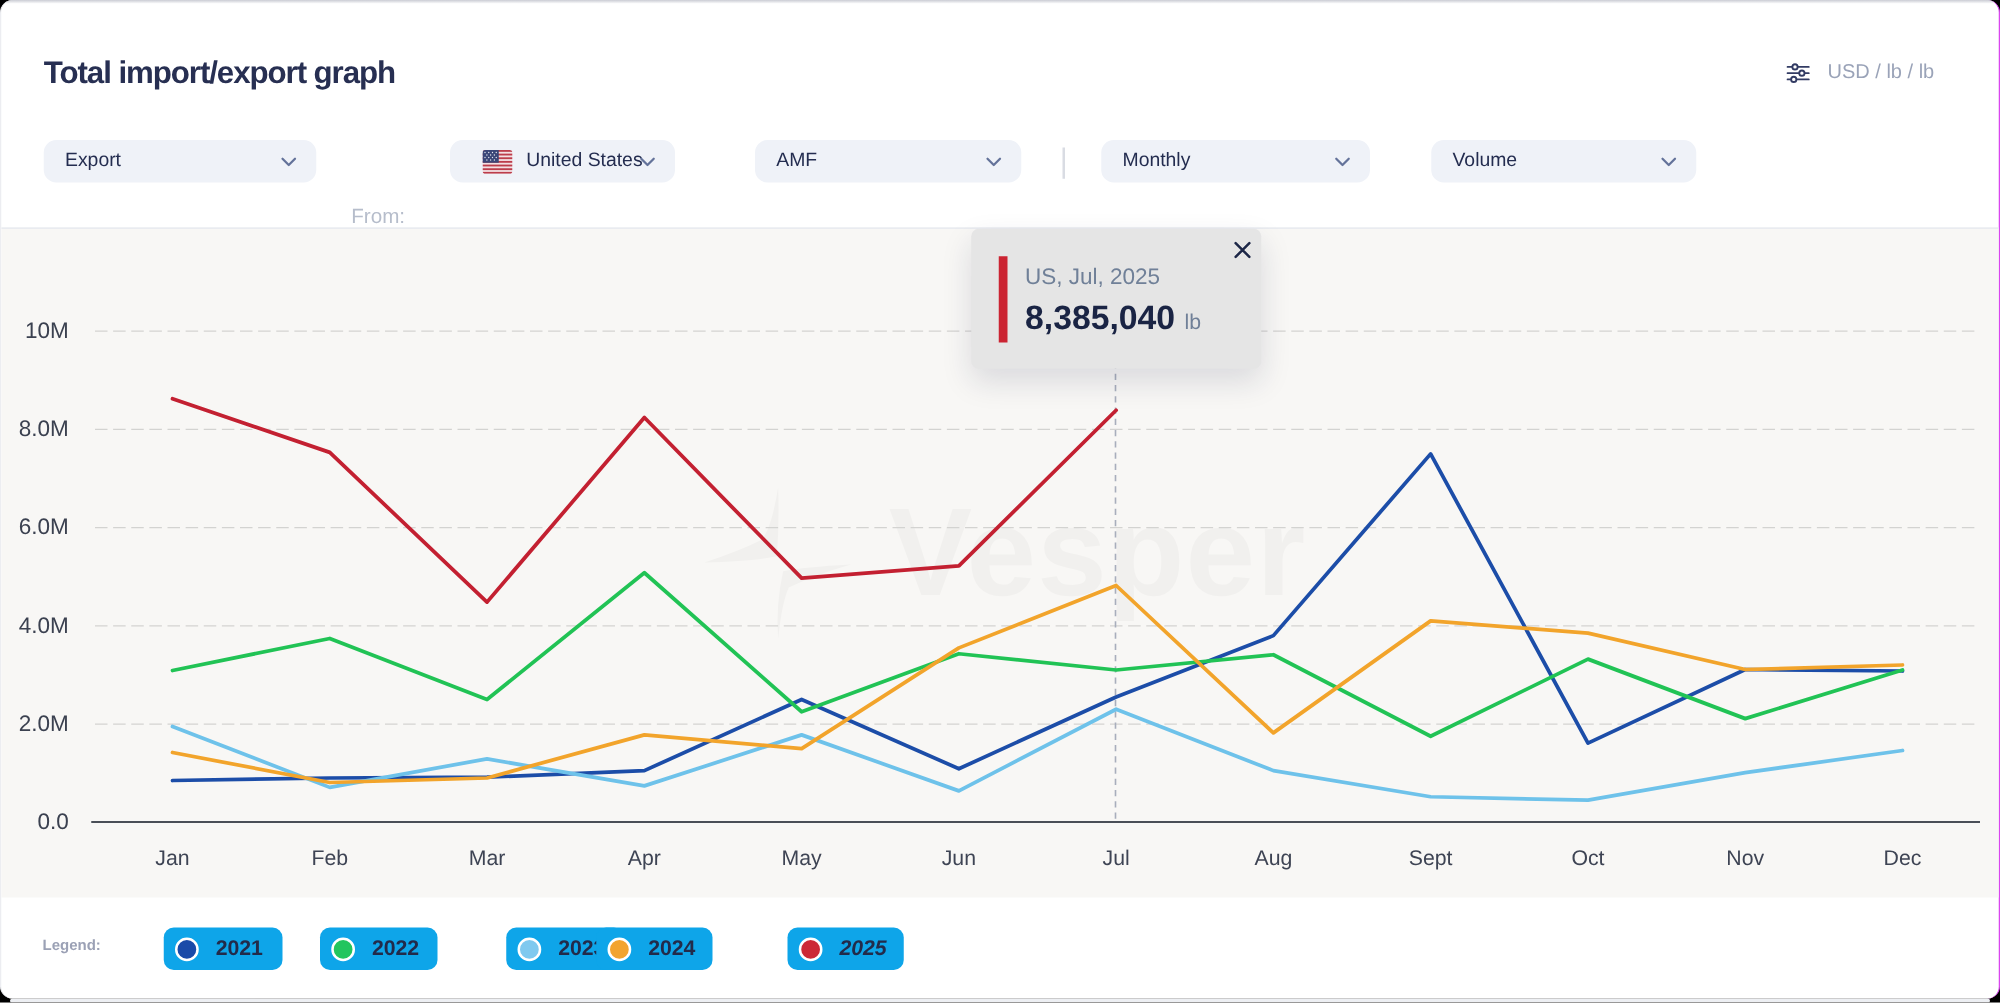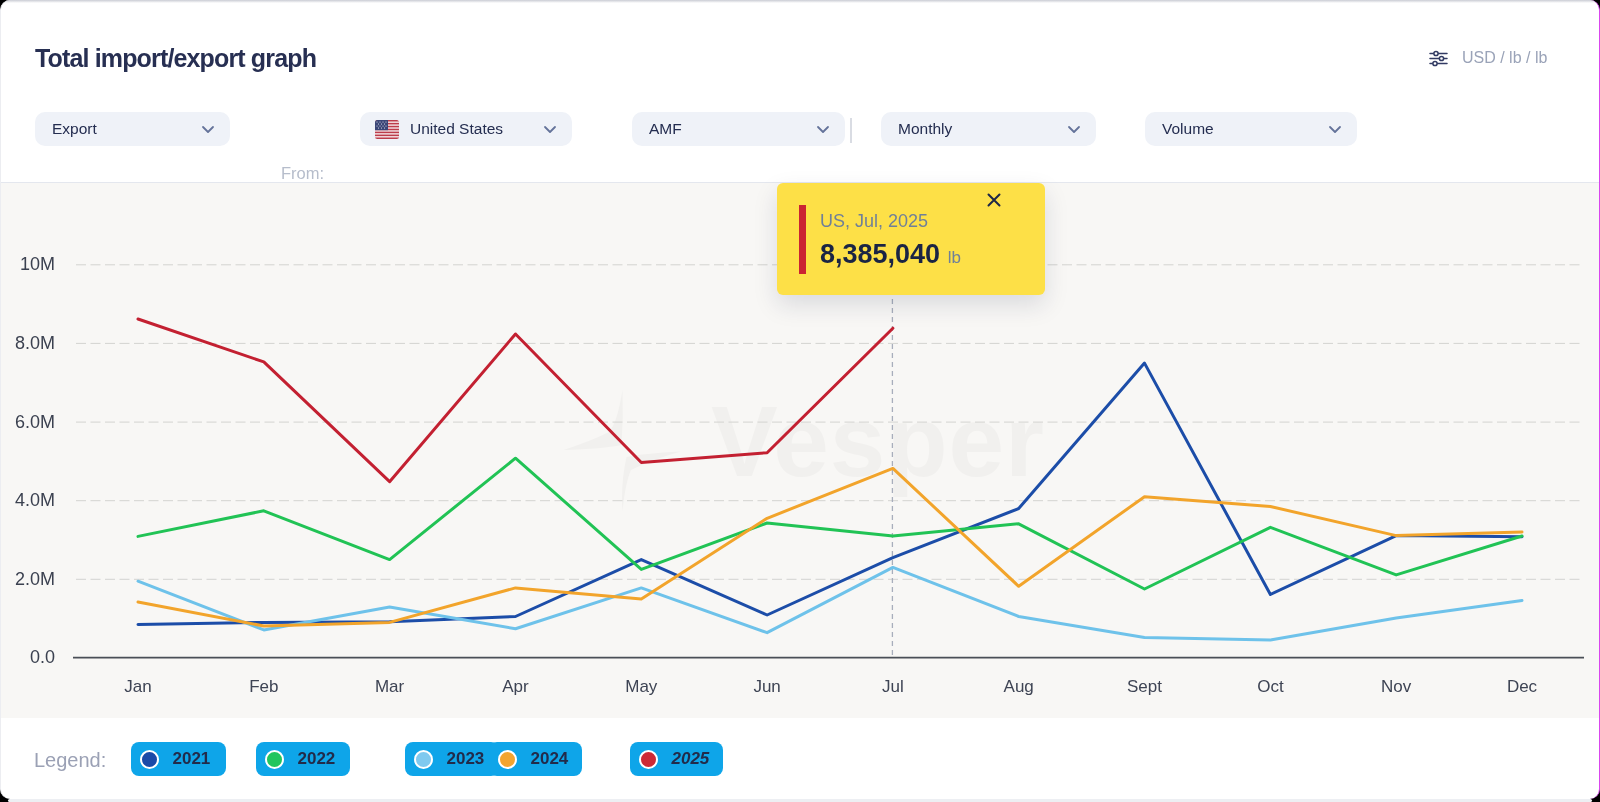--- a/index.html
+++ b/index.html
@@ -7,40 +7,40 @@
   .card{position:absolute;left:0;top:0;width:1598px;height:799px;background:#ffffff;border-radius:10px;overflow:hidden;border-left:1px solid #ecedf1;border-right:1px solid #d946ef;}
   .topshade{position:absolute;left:0;top:0;width:100%;height:3px;background:linear-gradient(#caccd4,rgba(255,255,255,0));}
   .strip{position:absolute;left:8px;bottom:0;width:1584px;height:3px;background:#edeff3;border-radius:2px;}
   h1{position:absolute;left:34px;top:44px;margin:0;font-size:25px;font-weight:bold;color:#272f52;letter-spacing:-0.85px;}
   .dd{position:absolute;top:112px;height:34px;background:#eff2f8;border-radius:10px;display:flex;align-items:center;box-sizing:border-box;padding-left:17px;font-size:15.5px;color:#242d50;}
   .dd svg.chev{position:absolute;right:15px;top:13px;}
   .lbl{position:absolute;top:120px;font-size:16.5px;color:#b6bdcb;}
   .sep{position:absolute;left:849px;top:118px;width:2px;height:25px;background:#d9dce3;}
   .units{position:absolute;left:1461px;top:49px;font-size:16px;color:#9aa3b8;}
   .chart{position:absolute;left:0;top:182px;width:1598px;height:536px;background:#f8f7f5;border-top:1px solid #e4e7ee;box-sizing:border-box;}
-  .legendlbl{position:absolute;left:33px;top:749px;font-size:20px;color:#9ba1b5;}
+  .legendlbl{position:absolute;left:33px;top:749px;font-size:12px;color:#9ba1b5;font-weight:bold;}
   .pill{position:absolute;top:742px;height:34px;background:#0ea5e9;border-radius:8px;display:flex;align-items:center;padding-left:9px;box-sizing:border-box;font-size:17px;font-weight:bold;color:#222b4a;}
   .pill .dot{width:15px;height:15px;border:2.5px solid #fff;border-radius:50%;margin-right:13.5px;}
-  .tooltip{position:absolute;left:776px;top:183px;width:232px;height:112px;background:#fde047;border-radius:6px;box-shadow:0 10px 24px rgba(21,33,67,0.13);padding-left:36px;}
+  .tooltip{position:absolute;left:776px;top:183px;width:232px;height:112px;background:#e5e5e5;border-radius:6px;box-shadow:0 10px 24px rgba(21,33,67,0.13);}
   .tooltip .bar{position:absolute;left:21.5px;top:22px;width:7px;height:69px;background:#cb2432;}
   .tooltip .t1{position:absolute;left:43px;top:28px;font-size:18px;color:#708098;}
   .tooltip .t2{position:absolute;left:43px;top:56px;font-size:27px;font-weight:bold;color:#1a2444;}
   .tooltip .t2 span{font-size:17px;font-weight:normal;color:#708098;}
   .tooltip svg{position:absolute;left:209px;top:9px;}
 </style>
 </head>
 <body>
 <div class="card">
   <div class="topshade"></div>
   <h1>Total import/export graph</h1>
-  <div class="dd" style="left:34px;width:195px;">Export<svg class="chev" width="14" height="9" viewBox="0 0 14 9">
+  <div class="dd" style="left:34px;width:218px;">Export<svg class="chev" width="14" height="9" viewBox="0 0 14 9">
         <path d="M2 2 L7 7 L12 2" fill="none" stroke="#64739a" stroke-width="1.8" stroke-linecap="round" stroke-linejoin="round"></path>
       </svg></div>
   <div class="lbl" style="left:280px;margin-top:44px;">From:</div>
-  <div class="dd" style="left:359px;width:212px;padding-left:15px;">
+  <div class="dd" style="left:359px;width:180px;padding-left:26px;">
     <svg width="24" height="19" viewBox="0 0 24 19" style="margin-right:11px;border-radius:2.5px;flex-shrink:0;">
       <rect width="24" height="19" fill="#f3dfe2"></rect>
       <g fill="#bc3d4b">
         <rect y="0" width="24" height="1.46"></rect>
           <rect y="2.92" width="24" height="1.46"></rect>
           <rect y="5.84" width="24" height="1.46"></rect>
           <rect y="8.76" width="24" height="1.46"></rect>
           <rect y="11.68" width="24" height="1.46"></rect>
           <rect y="14.6" width="24" height="1.46"></rect>
           <rect y="17.52" width="24" height="1.48"></rect>
@@ -59,21 +59,21 @@
           <circle cx="8" cy="6" r="0.55"></circle>
           <circle cx="11" cy="6" r="0.55"></circle>
         <circle cx="3.5" cy="8" r="0.55"></circle>
           <circle cx="6.5" cy="8" r="0.55"></circle>
           <circle cx="9.5" cy="8" r="0.55"></circle>
       </g>
     </svg>
     United States<svg class="chev" width="14" height="9" viewBox="0 0 14 9">
         <path d="M2 2 L7 7 L12 2" fill="none" stroke="#64739a" stroke-width="1.8" stroke-linecap="round" stroke-linejoin="round"></path>
       </svg></div>
-  <div class="dd" style="left:603px;width:213px;margin-left:28px;">AMF<svg class="chev" width="14" height="9" viewBox="0 0 14 9">
+  <div class="dd" style="left:603px;width:213px;">AMF<svg class="chev" width="14" height="9" viewBox="0 0 14 9">
         <path d="M2 2 L7 7 L12 2" fill="none" stroke="#64739a" stroke-width="1.8" stroke-linecap="round" stroke-linejoin="round"></path>
       </svg></div>
   <div class="sep"></div>
   <div class="dd" style="left:880px;width:215px;">Monthly<svg class="chev" width="14" height="9" viewBox="0 0 14 9">
         <path d="M2 2 L7 7 L12 2" fill="none" stroke="#64739a" stroke-width="1.8" stroke-linecap="round" stroke-linejoin="round"></path>
       </svg></div>
   <div class="dd" style="left:1144px;width:212px;">Volume<svg class="chev" width="14" height="9" viewBox="0 0 14 9">
         <path d="M2 2 L7 7 L12 2" fill="none" stroke="#64739a" stroke-width="1.8" stroke-linecap="round" stroke-linejoin="round"></path>
       </svg></div>
   <svg style="position:absolute;left:1428px;top:49px;" width="19" height="19" viewBox="0 0 19 19">
@@ -141,21 +141,21 @@
       <polyline stroke="#6ec2ea" points="137,581.2 262.8,629.9 388.6,607.1 514.5,628.7 640.3,587.9 766.1,632.7 891.9,567.4 1017.7,616.5 1143.5,637.4 1269.4,640.1 1395.2,618.1 1521,600.4"></polyline>
       <polyline stroke="#f2a42b" points="137,602.0 262.8,626.0 388.6,622.4 514.5,587.9 640.3,598.9 766.1,518.3 891.9,468.4 1017.7,586.3 1143.5,496.7 1269.4,506.5 1395.2,535.6 1521,532.0"></polyline>
       <polyline stroke="#c32031" points="137,319.0 262.8,361.9 388.6,481.7 514.5,334.0 640.3,462.5 766.1,452.7 891.9,328.2"></polyline>
     </g>
   </svg>
 
   <div class="legendlbl">Legend:</div>
   <div class="pill" style="left:130px;width:95px;"><span class="dot" style="background:#1a4aa8;"></span>2021</div>
   <div class="pill" style="left:255px;width:94px;"><span class="dot" style="background:#22c55e;"></span>2022</div>
   <div class="pill" style="left:380px;width:94px;margin-left:24px;"><span class="dot" style="background:#7fc9ef;"></span>2023</div>
-  <div class="pill" style="left:488px;width:93px;"><span class="dot" style="background:#f2a42f;"></span>2024</div>
+  <div class="pill" style="left:476px;width:93px;"><span class="dot" style="background:#f2a42f;"></span>2024</div>
   <div class="pill" style="left:629px;width:93px;font-style:italic;"><span class="dot" style="background:#cc2936;"></span>2025</div>
 
   <div class="tooltip">
     <div class="bar"></div>
     <div class="t1">US, Jul, 2025</div>
     <div class="t2">8,385,040 <span>lb</span></div>
     <svg width="16" height="16" viewBox="0 0 16 16">
         <path d="M2.5 2.5 L13.5 13.5 M13.5 2.5 L2.5 13.5" stroke="#1d2747" stroke-width="2" stroke-linecap="round"></path>
       </svg>
   </div>

